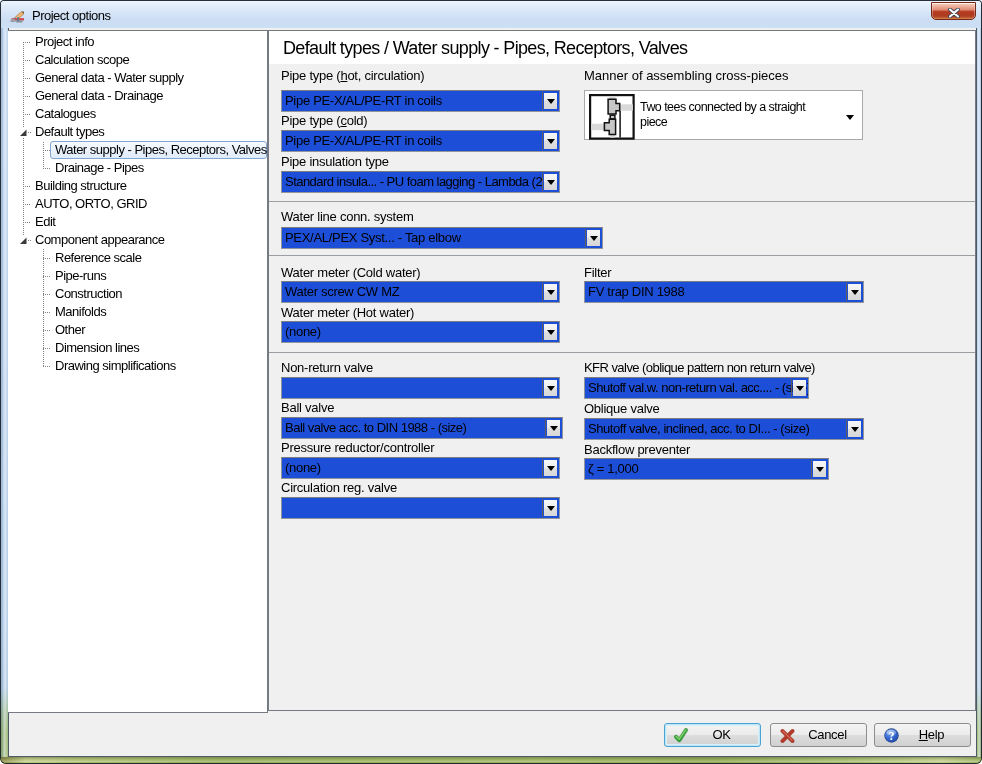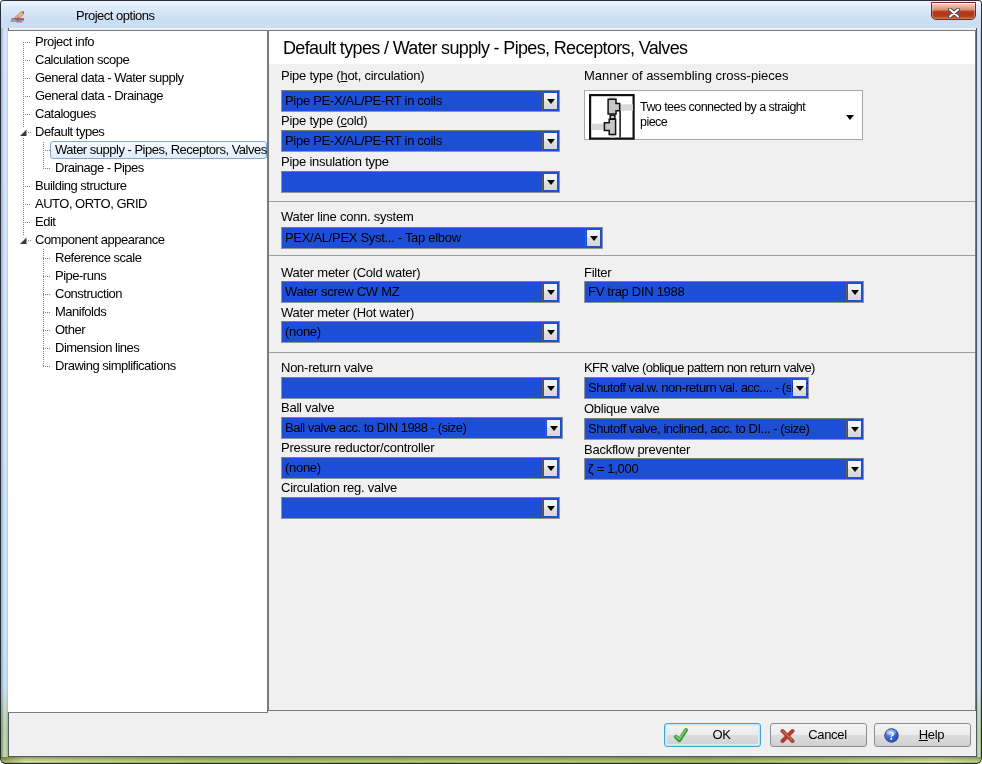--- a/index.html
+++ b/index.html
@@ -1,21 +1,21 @@
 <!DOCTYPE html>
 <html><head>
 <meta charset="utf-8">
 <style>
 html,body{margin:0;padding:0;width:982px;height:764px;overflow:hidden;font-family:"Liberation Sans",sans-serif;}
 #win{position:absolute;left:0;top:0;width:982px;height:764px;border-radius:4px 4px 6px 6px;
 background:linear-gradient(180deg,#c9dcf2 28px,#c3d8ef 45%,#bed5ec 82%,#b7d0e4 90%,#a4c18c 93%,#9cb75d 96%,#a3bc66 100%);
 box-shadow:inset 0 0 0 1px rgba(20,28,36,.9);}
 #titlebar{position:absolute;left:1px;top:1px;width:980px;height:27px;border-radius:3px 3px 0 0;
 background:linear-gradient(180deg,#eef5fd 0%,#e0ecfa 20%,#d4e3f6 48%,#cbddf3 75%,#cddff3 100%);}
-#titletext{position:absolute;left:32px;top:8px;font-size:13px;letter-spacing:-0.5px;color:#000;margin-left:44px;}
+#titletext{position:absolute;left:32px;top:8px;font-size:13px;letter-spacing:-0.5px;color:#000;}
 #appicon{position:absolute;left:9px;top:6px;width:17px;height:17px;}
 #closebtn{position:absolute;left:931px;top:1.5px;width:45px;height:18.5px;border-radius:0 0 5px 5px;
 border:1px solid #75281a;box-sizing:border-box;
 background:linear-gradient(180deg,#f8d5c3 0%,#efb49e 18%,#e29681 38%,#d5765b 46%,#c24730 50%,#b63a22 55%,#ae3a20 75%,#b44a28 88%,#cf7b44 97%,#e0a35f 100%);
 box-shadow:inset 0 1px 0 rgba(255,255,255,.65), inset 1px 0 0 rgba(255,255,255,.3), inset -1px 0 0 rgba(255,255,255,.3);}
 #closebtn svg{position:absolute;left:16px;top:5px;}
 #client{position:absolute;left:8px;top:28px;width:969px;height:729px;background:#f0f0f0;
 border:1px solid #4e5a64;border-top:none;box-sizing:border-box;}
 #tree{position:absolute;left:8px;top:30px;width:260px;height:683px;background:#fff;
 border:1px solid #767b83;border-left:none;box-sizing:border-box;}
@@ -111,21 +111,21 @@
 <div class="lbl" style="left:584px;top:360px;letter-spacing:-0.55px">KFR valve (oblique pattern non return valve)</div>
 <div class="lbl" style="left:584px;top:401px">Oblique valve</div>
 <div class="lbl" style="left:584px;top:442px">Backflow preventer</div>
 
 <div class="cb" style="left:281px;top:90px;width:279px"><span>Pipe PE-X/AL/PE-RT in coils</span><i class="vsep"></i><i class="btn">
       <i class="tri"></i>
     </i></div>
 <div class="cb" style="left:281px;top:130px;width:279px"><span>Pipe PE-X/AL/PE-RT in coils</span><i class="vsep"></i><i class="btn">
       <i class="tri"></i>
     </i></div>
-<div class="cb" style="left:281px;top:171px;width:279px"><i class="vsep"></i><i class="btn">
+<div class="cb" style="left:281px;top:171px;width:279px"><span style="letter-spacing:-0.53px">Standard insula... - PU foam lagging - Lambda (2</span><i class="vsep"></i><i class="btn">
       <i class="tri"></i>
     </i></div>
 <div class="cb" style="left:281px;top:227px;width:322px"><span>PEX/AL/PEX Syst... - Tap elbow</span><i class="vsep"></i><i class="btn">
       <i class="tri"></i>
     </i></div>
 <div class="cb" style="left:281px;top:281px;width:279px"><span>Water screw CW MZ</span><i class="vsep"></i><i class="btn">
       <i class="tri"></i>
     </i></div>
 <div class="cb" style="left:281px;top:321px;width:279px"><span>(none)</span><i class="vsep"></i><i class="btn">
       <i class="tri"></i>
@@ -144,21 +144,21 @@
     </i></div>
 <div class="cb" style="left:584px;top:281px;width:280px"><span>FV trap DIN 1988</span><i class="vsep"></i><i class="btn">
       <i class="tri"></i>
     </i></div>
 <div class="cb" style="left:584px;top:377px;width:225px"><span style="letter-spacing:-0.5px">Shutoff val.w. non-return val. acc.... - (size)</span><i class="vsep"></i><i class="btn">
       <i class="tri"></i>
     </i></div>
 <div class="cb" style="left:584px;top:418px;width:280px"><span style="letter-spacing:-0.45px">Shutoff valve, inclined, acc. to DI... - (size)</span><i class="vsep"></i><i class="btn">
       <i class="tri"></i>
     </i></div>
-<div class="cb" style="left:584px;top:458px;width:280px"><span>ζ = 1,000</span><i class="vsep"></i><i class="btn">
+<div class="cb" style="left:584px;top:458px;width:245px"><span>ζ = 1,000</span><i class="vsep"></i><i class="btn">
       <i class="tri"></i>
     </i></div>
 
 <div id="bigcb">
 <svg width="46" height="46" viewBox="0 0 46 46">
 <rect x="1.1" y="1.1" width="43.5" height="43.5" fill="#fff" stroke="#111" stroke-width="2.2"></rect>
 <rect x="20.1" y="2.2" width="6.5" height="3.2" fill="#d9d9d9"></rect>
 <rect x="30.9" y="10.3" width="13" height="6.4" fill="#d9d9d9"></rect>
 <rect x="2.2" y="29.7" width="13.2" height="6.4" fill="#d9d9d9"></rect>
 <rect x="21.2" y="40.7" width="4.7" height="3" fill="#d9d9d9"></rect>

